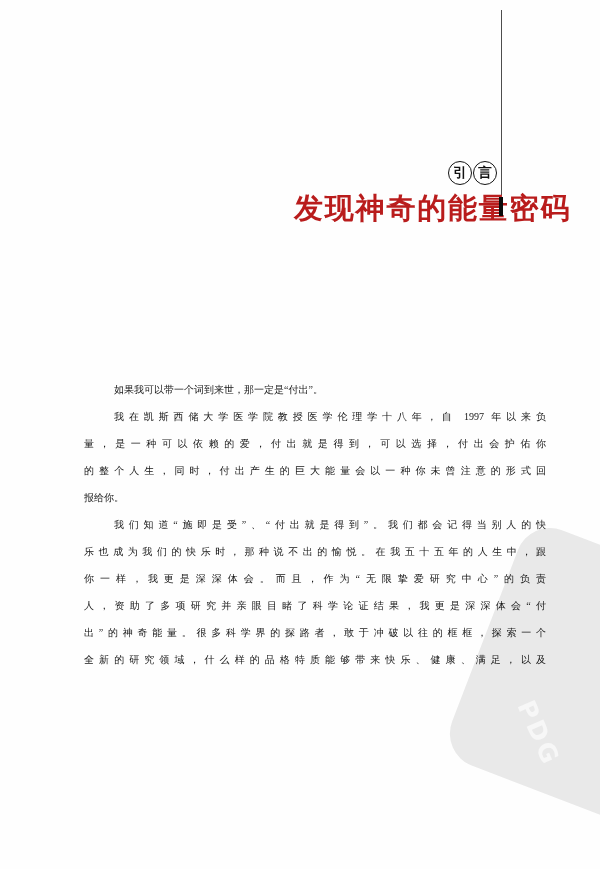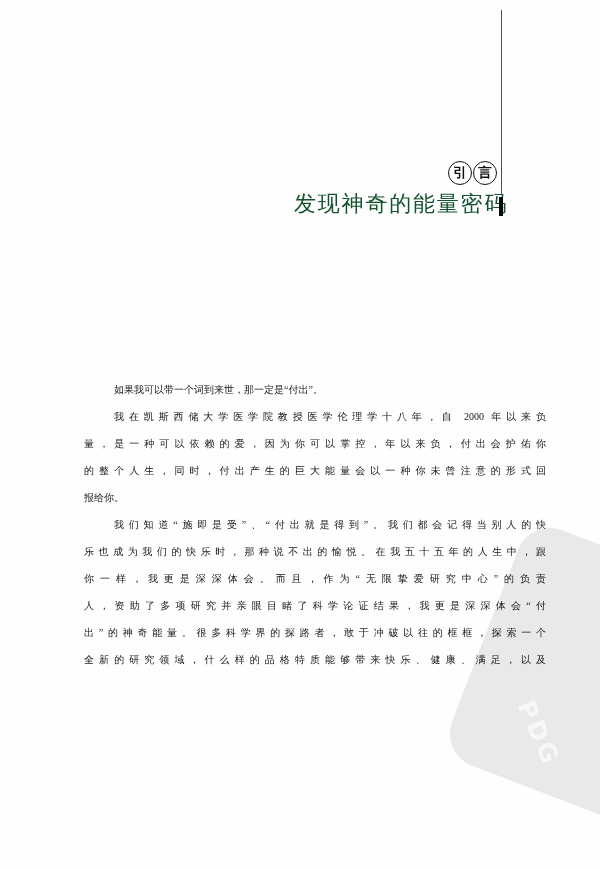--- a/index.html
+++ b/index.html
@@ -21,22 +21,22 @@
   .badge .circle{
     width:24px;height:24px;border:1.7px solid #141414;border-radius:50%;
     display:flex;align-items:center;justify-content:center;
     font-family:"DejaVu Sans","Liberation Sans",sans-serif;
     font-weight:bold;font-size:13.5px;color:#111;box-sizing:border-box;
     background:#fff;
   }
   .title{
     position:absolute;left:294px;top:189px;
     font-family:"DejaVu Sans","Liberation Sans",sans-serif;
-    font-weight:normal;font-size:22px;letter-spacing:1.8px;
-    color:#14532d;white-space:nowrap;
+    font-weight:bold;font-size:29px;letter-spacing:1.8px;
+    color:#b91c1c;white-space:nowrap;
   }
   
   .glyph-fragment{
     position:absolute;left:499px;top:197px;width:3.5px;height:19px;background:#0a0a0a;
   }
   
   .body-text{
     position:absolute;left:84px;top:376px;width:462px;
     font-size:10px;line-height:27px;color:#161616;
   }
@@ -76,22 +76,22 @@
     <div class="badge">
       <span class="circle">引</span>
       <span class="circle">言</span>
     </div>
 
     <div class="title">发现神奇的能量密码</div>
     <div class="glyph-fragment"></div>
 
     <div class="body-text">
       <div class="line indent">如果我可以带一个词到来世，那一定是“付出”。</div>
-      <div class="line indent just">我在凯斯西储大学医学院教授医学伦理学十八年，自 2000 年以来负</div>
-      <div class="line just">量，是一种可以依赖的爱，因为你可以掌控，年以来负，付出会护佑你</div>
+      <div class="line indent just">我在凯斯西储大学医学院教授医学伦理学十八年，自 1997 年以来负</div>
+      <div class="line just">量，是一种可以依赖的爱，付出就是得到，可以选择，付出会护佑你</div>
       <div class="line just">的整个人生，同时，付出产生的巨大能量会以一种你未曾注意的形式回</div>
       <div class="line">报给你。</div>
       <div class="line indent just">我们知道“施即是受”、“付出就是得到”。我们都会记得当别人的快</div>
       <div class="line just">乐也成为我们的快乐时，那种说不出的愉悦。在我五十五年的人生中，跟</div>
       <div class="line just">你一样，我更是深深体会。而且，作为“无限挚爱研究中心”的负责</div>
       <div class="line just">人，资助了多项研究并亲眼目睹了科学论证结果，我更是深深体会“付</div>
       <div class="line just">出”的神奇能量。很多科学界的探路者，敢于冲破以往的框框，探索一个</div>
       <div class="line just">全新的研究领域，什么样的品格特质能够带来快乐、健康、满足，以及</div>
     </div>
 

